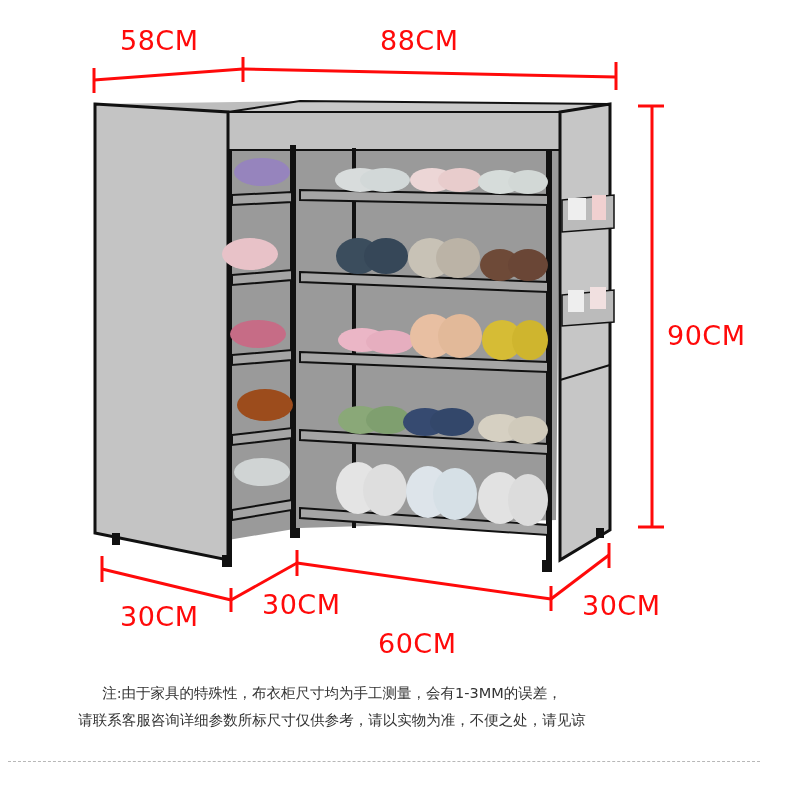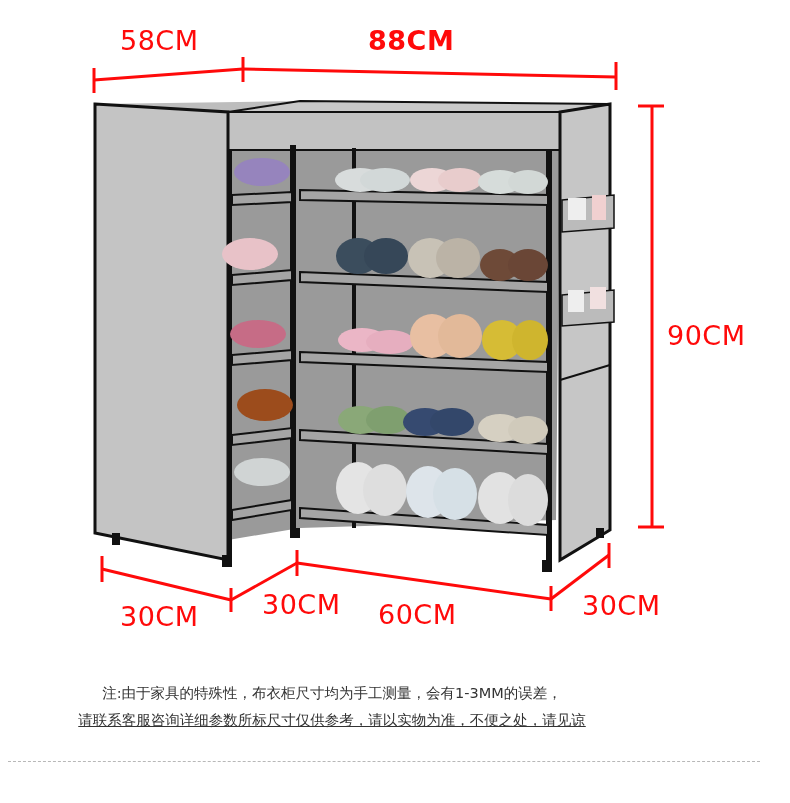--- a/index.html
+++ b/index.html
@@ -120,23 +120,23 @@
     <line x1="231" y1="600" x2="297" y2="563"></line>
     <line x1="297" y1="550" x2="297" y2="576"></line>
     <line x1="297" y1="563" x2="551" y2="599"></line>
     <line x1="551" y1="586" x2="551" y2="611"></line>
     <line x1="551" y1="599" x2="609" y2="555"></line>
     <line x1="609" y1="543" x2="609" y2="568"></line>
   </g>
 </svg>
 
 <div class="dim-label" style="left:120px; top:27px;text-align:right;">58CM</div>
-<div class="dim-label" style="left:368px; top:27px;font-weight:bold;">88CM</div>
+<div class="dim-label" style="left:380px; top:27px;">88CM</div>
 <div class="dim-label" style="left:667px; top:298px;margin-top:24px;">90CM</div>
 <div class="dim-label" style="left:120px; top:603px;">30CM</div>
 <div class="dim-label" style="left:262px; top:591px;">30CM</div>
-<div class="dim-label" style="left:378px; top:601px;text-align:center;">60CM</div>
+<div class="dim-label" style="left:378px; top:630px;text-align:center;">60CM</div>
 <div class="dim-label" style="left:582px; top:592px;">30CM</div>
 
 <div class="note" style="top:686px;">注:由于家具的特殊性，布衣柜尺寸均为手工测量，会有1-3MM的误差，</div>
-<div class="note" style="top:713px;text-decoration:underline;">请联系客服咨询详细参数所标尺寸仅供参考，请以实物为准，不便之处，请见谅</div>
+<div class="note" style="top:713px;">请联系客服咨询详细参数所标尺寸仅供参考，请以实物为准，不便之处，请见谅</div>
 
 <div class="divider"></div>
 
 </body></html>

